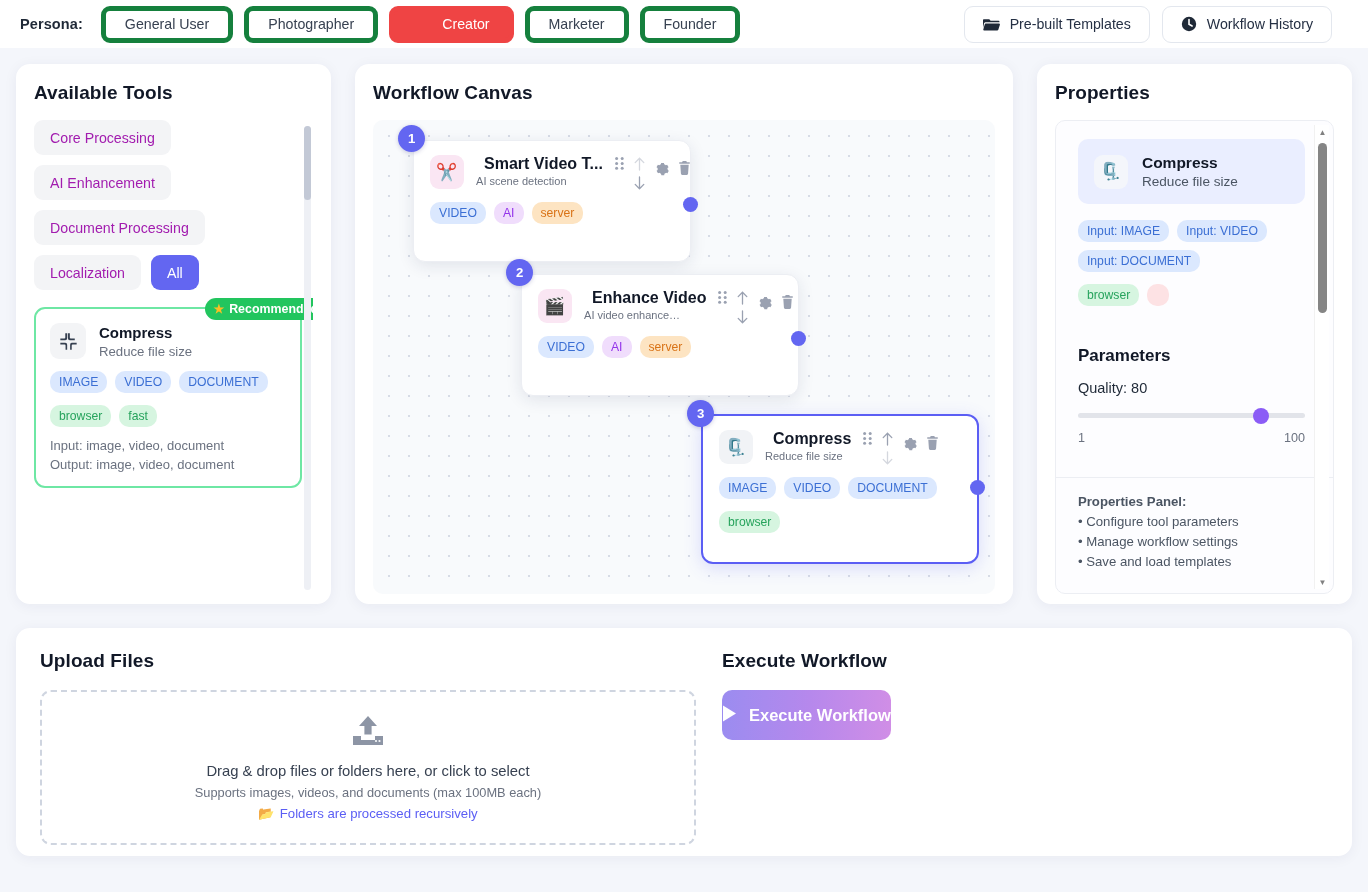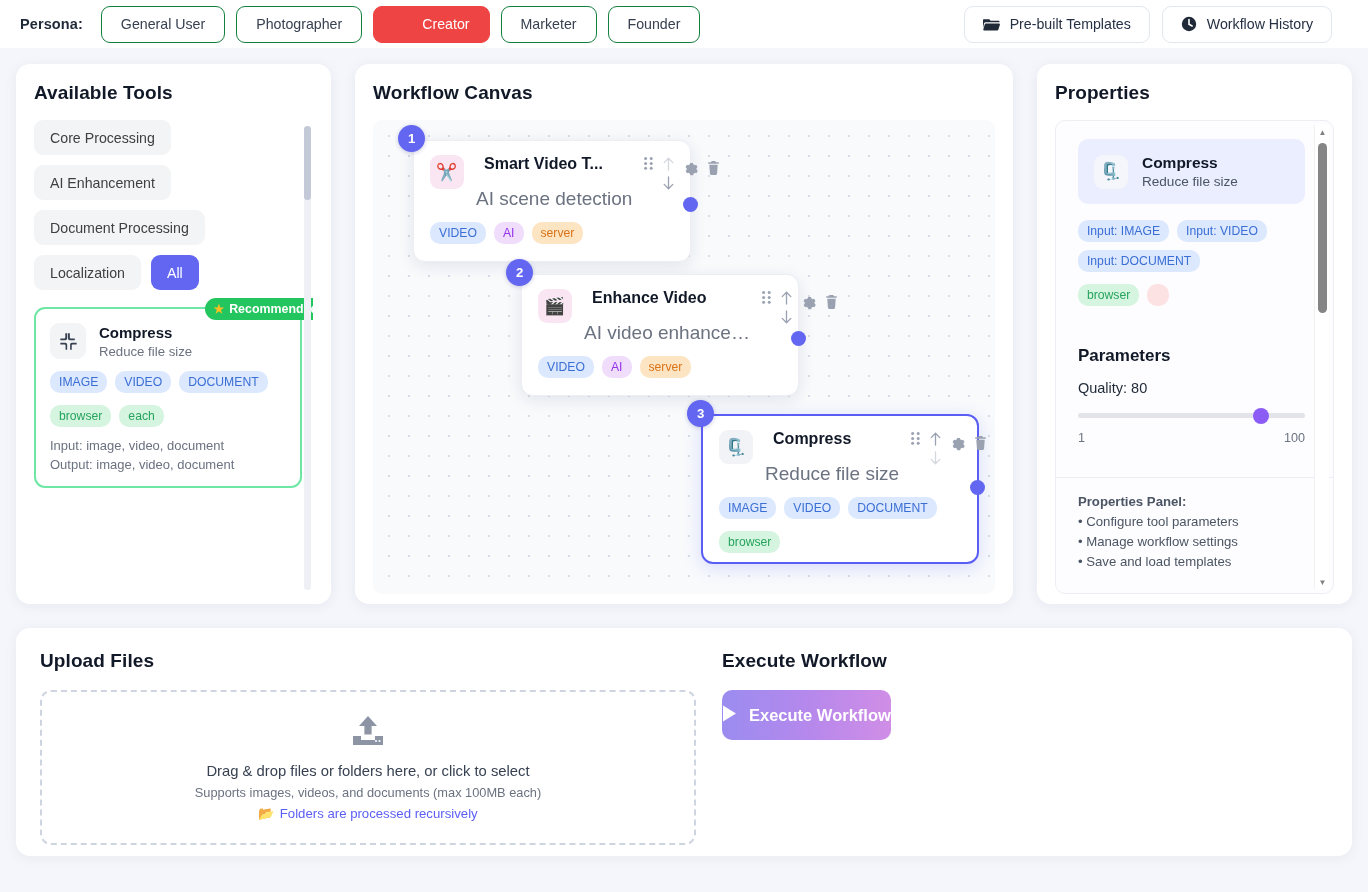--- a/index.html
+++ b/index.html
@@ -19,21 +19,21 @@
     align-items: center;
     padding: 0 20px;
     position: relative;
   }
   .persona-label {
     font-size: 14.5px; font-weight: bold; color: #1f2937;
     margin-right: 18px; letter-spacing: .1px;
   }
   .persona-list { display: flex; gap: 11px; align-items: center; }
   .persona-btn {
-    border: 1px solid #15803d;
+    border: 5px solid #15803d;
     background: #ffffff;
     border-radius: 9px;
     height: 37px;
     padding: 0 19px;
     font-size: 14.2px;
     color: #374151;
     display: flex; align-items: center; justify-content: center;
     font-family: "Liberation Sans", sans-serif;
     cursor: pointer;
   }
@@ -85,21 +85,21 @@
     padding-right: 22px;
     overflow: hidden;
   }
   .cat-row { display: flex; flex-wrap: wrap; gap: 10px; row-gap: 10px; width: 268px; }
   .cat-chip {
     background: #f3f4f6;
     border-radius: 9px;
     height: 35px;
     padding: 0 16px;
     display: flex; align-items: center;
-    font-size: 14.2px; color: #404040;
+    font-size: 14.2px; color: #a21caf;
     cursor: pointer;
   }
   .cat-chip.active { background: #6366f1; color: #ffffff; }
 
   .tool-card {
     position: relative;
     margin-top: 17px;
     border: 1px solid #e6e8ee;
     border-radius: 11px;
     padding: 14px 14px 14px 14px;
@@ -184,21 +184,21 @@
   }
   .node-head { display: flex; align-items: flex-start; }
   .node-ic {
     width: 34px; height: 34px; border-radius: 9px;
     display: flex; align-items: center; justify-content: center;
     font-size: 17px; flex: none; margin-right: 12px;
   }
   .node-ic.pink { background: #fae6f3; }
   .node-ic.grey { background: #f1f3f6; }
   .node-title { font-size: 16px; font-weight: bold; color: #111827; white-space: nowrap; margin-left: 8px; }
-  .node-sub { font-size: 19px; color: #6b7280; margin-top: 15px; white-space: nowrap; }
+  .node-sub { font-size: 11px; color: #6b7280; margin-top: 2px; white-space: nowrap; }
   .node-ctrls { display: flex; align-items: flex-start; gap: 9px; margin-left: 12px; padding-top: 2px; }
   .ctrl { color: #9aa1b1; display: flex; align-items: center; cursor: pointer; }
   .ctrl.faded { opacity: .42; }
   .arrow-col { display: flex; flex-direction: column; align-items: center; gap: 5px; }
   .ctrl-gear { color: #9aa1b1; margin-top: 5px; }
   .ctrl-trash { color: #9aa1b1; margin-top: 4px; }
 
   
   .props-panel { width: 316px; height: 540px; padding: 18px; overflow: hidden; }
   .props-inner {
@@ -365,21 +365,21 @@
             <div class="tool-desc">Reduce file size</div>
           </div>
         </div>
         <div class="tag-row">
           <span class="tag blue">IMAGE</span>
           <span class="tag blue">VIDEO</span>
           <span class="tag blue">DOCUMENT</span>
         </div>
         <div class="tag-row">
           <span class="tag green">browser</span>
-          <span class="tag green">each</span>
+          <span class="tag green">fast</span>
         </div>
         <div class="io-line">Input: image, video, document</div>
         <div class="io-line">Output: image, video, document</div>
       </div>
 
 
       <div class="vscroll-track">
         <div class="vscroll-thumb"></div>
       </div>
     </div>

